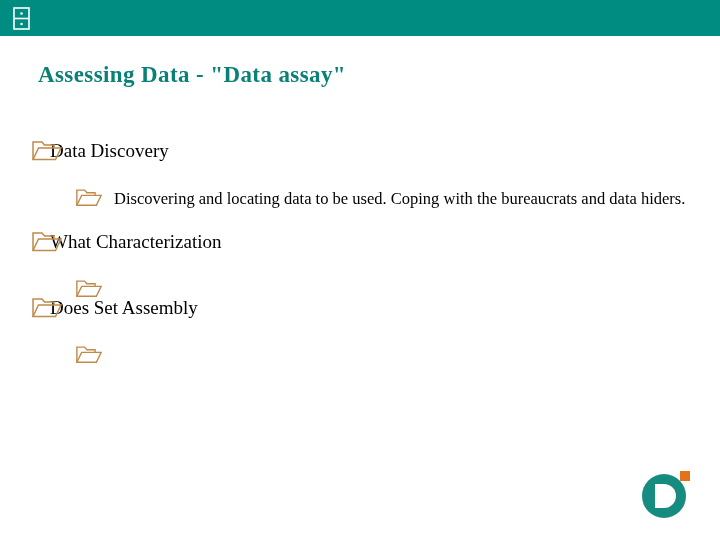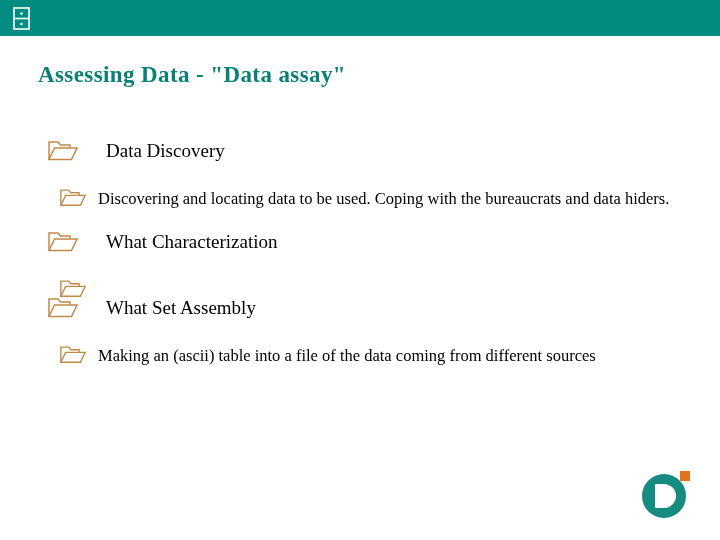--- a/index.html
+++ b/index.html
@@ -49,30 +49,30 @@
   
   .body-area {
     position: absolute;
     top: 138px;
     left: 0;
     width: 720px;
   }
 
   .bullet-l1 {
     position: relative;
-    padding-left: 58px;
-    margin: 0 0 6px 48px;
+    padding-left: 18px;
+    margin: 0 0 6px 32px;
     color: #000000;
     font-size: 19px;
     line-height: 26px;
   }
   .bullet-l2 {
     position: relative;
     padding-left: 38px;
-    margin: 0 0 6px 60px;
+    margin: 0 0 6px 76px;
     color: #000000;
     font-size: 16.5px;
     line-height: 25px;
     max-width: 600px;
   }
 
   .folder-icon {
     position: absolute;
     left: 0;
     top: 2px;
@@ -158,33 +158,32 @@
 
   <div class="spacer-l2"></div>
 
   <div class="bullet-l1">
     <span class="folder-icon">
       <svg width="30" height="21" viewBox="0 0 30 21" xmlns="http://www.w3.org/2000/svg">
         <path d="M1 19.5 L1 2 L10 2 L12.5 5 L22 5 L22 7.5" fill="none" stroke="#C08A4A" stroke-width="1.5"></path>
         <path d="M1 19.5 L6.5 8 L29 8 L23.5 19.5 Z" fill="none" stroke="#C08A4A" stroke-width="1.5"></path>
       </svg>
     </span>
-    <span>What Set Assembly</span>
+    <span>Does Set Assembly</span>
   </div>
 
   <div class="spacer-l1"></div>
 
   <div class="bullet-l2">
     <span class="folder-icon">
       <svg width="26" height="19" viewBox="0 0 30 21" xmlns="http://www.w3.org/2000/svg">
         <path d="M1 19.5 L1 2 L10 2 L12.5 5 L22 5 L22 7.5" fill="none" stroke="#C08A4A" stroke-width="1.6"></path>
         <path d="M1 19.5 L6.5 8 L29 8 L23.5 19.5 Z" fill="none" stroke="#C08A4A" stroke-width="1.6"></path>
       </svg>
     </span>
-    <span>Making an (ascii) table into a file of the data coming from different sources</span>
   </div>
 
 </div>
 
 <div class="logo">
   <svg width="54" height="54" viewBox="0 0 54 54" xmlns="http://www.w3.org/2000/svg">
     <circle cx="24" cy="30" r="22" fill="#168C80"></circle>
     <path d="M15 18 L24 18 A12 12 0 0 1 24 42 L15 42 Z" fill="#ffffff"></path>
     <rect x="40" y="5" width="10" height="10" fill="#E2721B"></rect>
   </svg>

